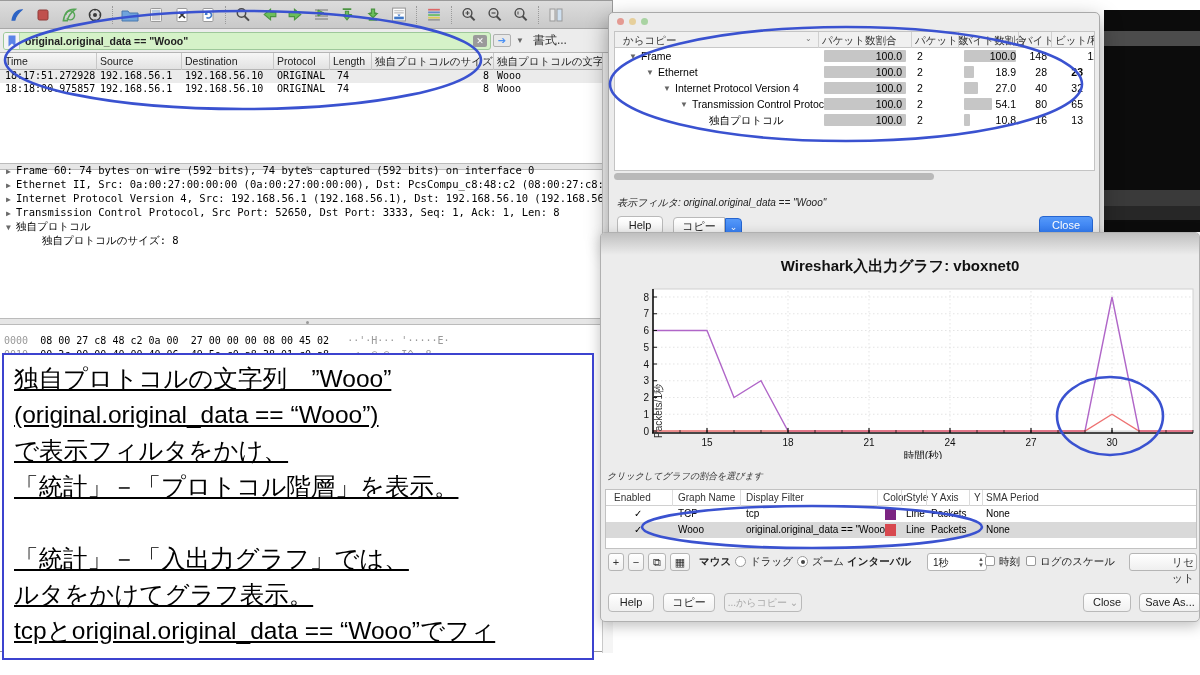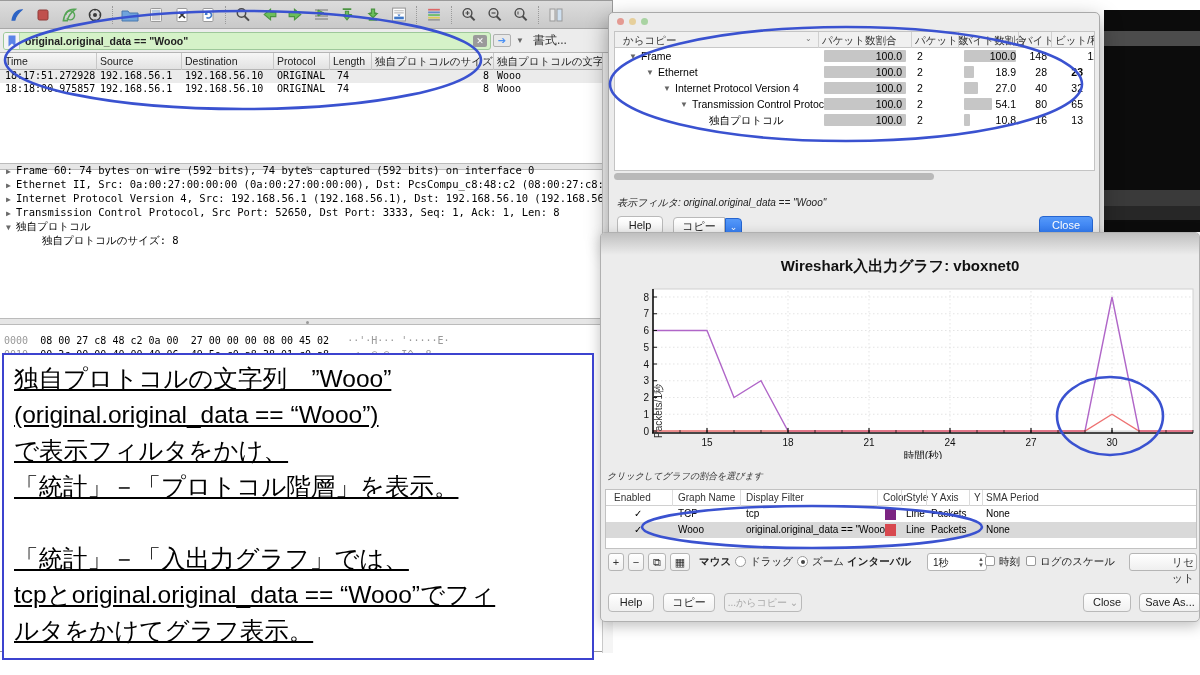--- a/index.html
+++ b/index.html
@@ -538,22 +538,22 @@
     </div>
   </div>
 
   <div id="annotation-box" class="abs">
       <div class="ann-line">独自プロトコルの文字列　”Wooo”</div>
       <div class="ann-line">(original.original_data == “Wooo”)</div>
       <div class="ann-line">で表示フィルタをかけ、</div>
       <div class="ann-line">「統計」－「プロトコル階層」を表示。</div>
       <div class="ann-line"></div>
       <div class="ann-line">「統計」－「入出力グラフ」では、</div>
+      <div class="ann-line">ルタをかけてグラフ表示。</div>
       <div class="ann-line">tcpとoriginal.original_data == “Wooo”でフィ</div>
-      <div class="ann-line">ルタをかけてグラフ表示。</div>
     </div>
 
   <svg id="ellipse-overlay" class="abs">
     <ellipse id="el1" cx="243" cy="60" rx="238" ry="49" fill="none" stroke="#3a52d0" stroke-width="2.6"></ellipse>
     <ellipse id="el2" cx="846" cy="84" rx="236" ry="57" fill="none" stroke="#3a52d0" stroke-width="2.6"></ellipse>
     <ellipse id="el3" cx="1110" cy="416" rx="53" ry="39" fill="none" stroke="#3a52d0" stroke-width="2.6"></ellipse>
     <ellipse id="el4" cx="812" cy="527" rx="170" ry="21" fill="none" stroke="#3a52d0" stroke-width="2.6"></ellipse>
   </svg>
 </div>
 

